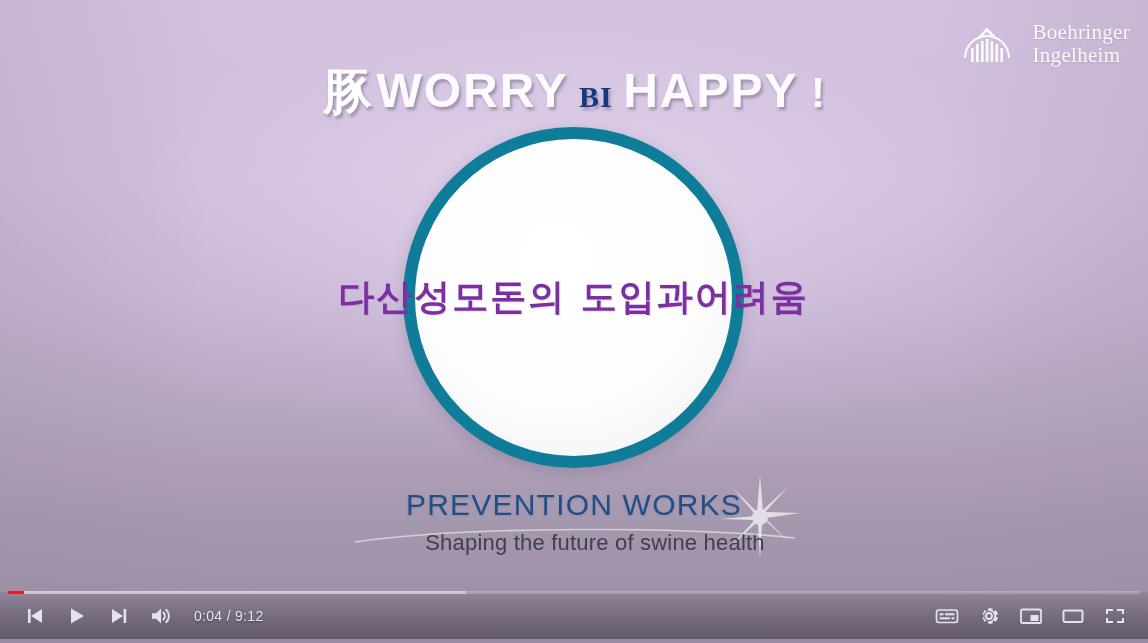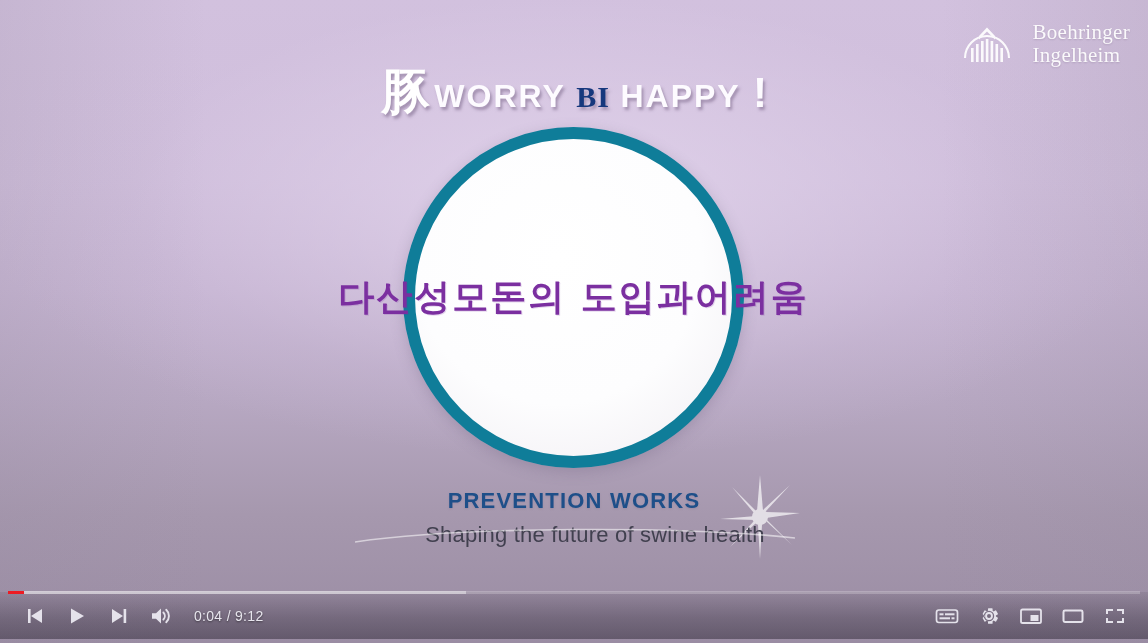--- a/index.html
+++ b/index.html
@@ -56,21 +56,21 @@
   #headline .kanji {
     font-family:"DejaVu Sans", sans-serif;
     font-size:49px;
     font-weight:700;
     color:#ffffff;
     text-shadow:2px 3px 3px rgba(120,100,135,0.55);
     vertical-align:-2px;
   }
   #headline .word {
     font-family:"Liberation Sans", sans-serif;
-    font-size:32px;
+    font-size:48px;
     font-weight:700;
     color:#fdfbff;
     letter-spacing:2px;
     text-shadow:2px 3px 3px rgba(120,100,135,0.55);
   }
   #headline .bi {
     font-family:"Liberation Serif", serif;
     font-size:30px;
     font-weight:700;
     color:#16387d;
@@ -113,22 +113,22 @@
   #circle .gap { height:16px; }
 
   
   #pw-block {
     position:absolute;
     left:0; top:488px; width:100%;
     text-align:center;
   }
   #pw-title {
     font-family:"Liberation Sans", sans-serif;
-    font-size:22px;
-    font-weight:700;
+    font-size:30px;
+    font-weight:400;
     letter-spacing:1.2px;
     color:#1e4f89;
     text-shadow:0 1px 2px rgba(120,105,135,0.25);
   }
   #pw-sub {
     margin-top:8px;
     font-family:"Liberation Sans", sans-serif;
     font-size:22px;
     font-weight:400;
     color:#41404f;

